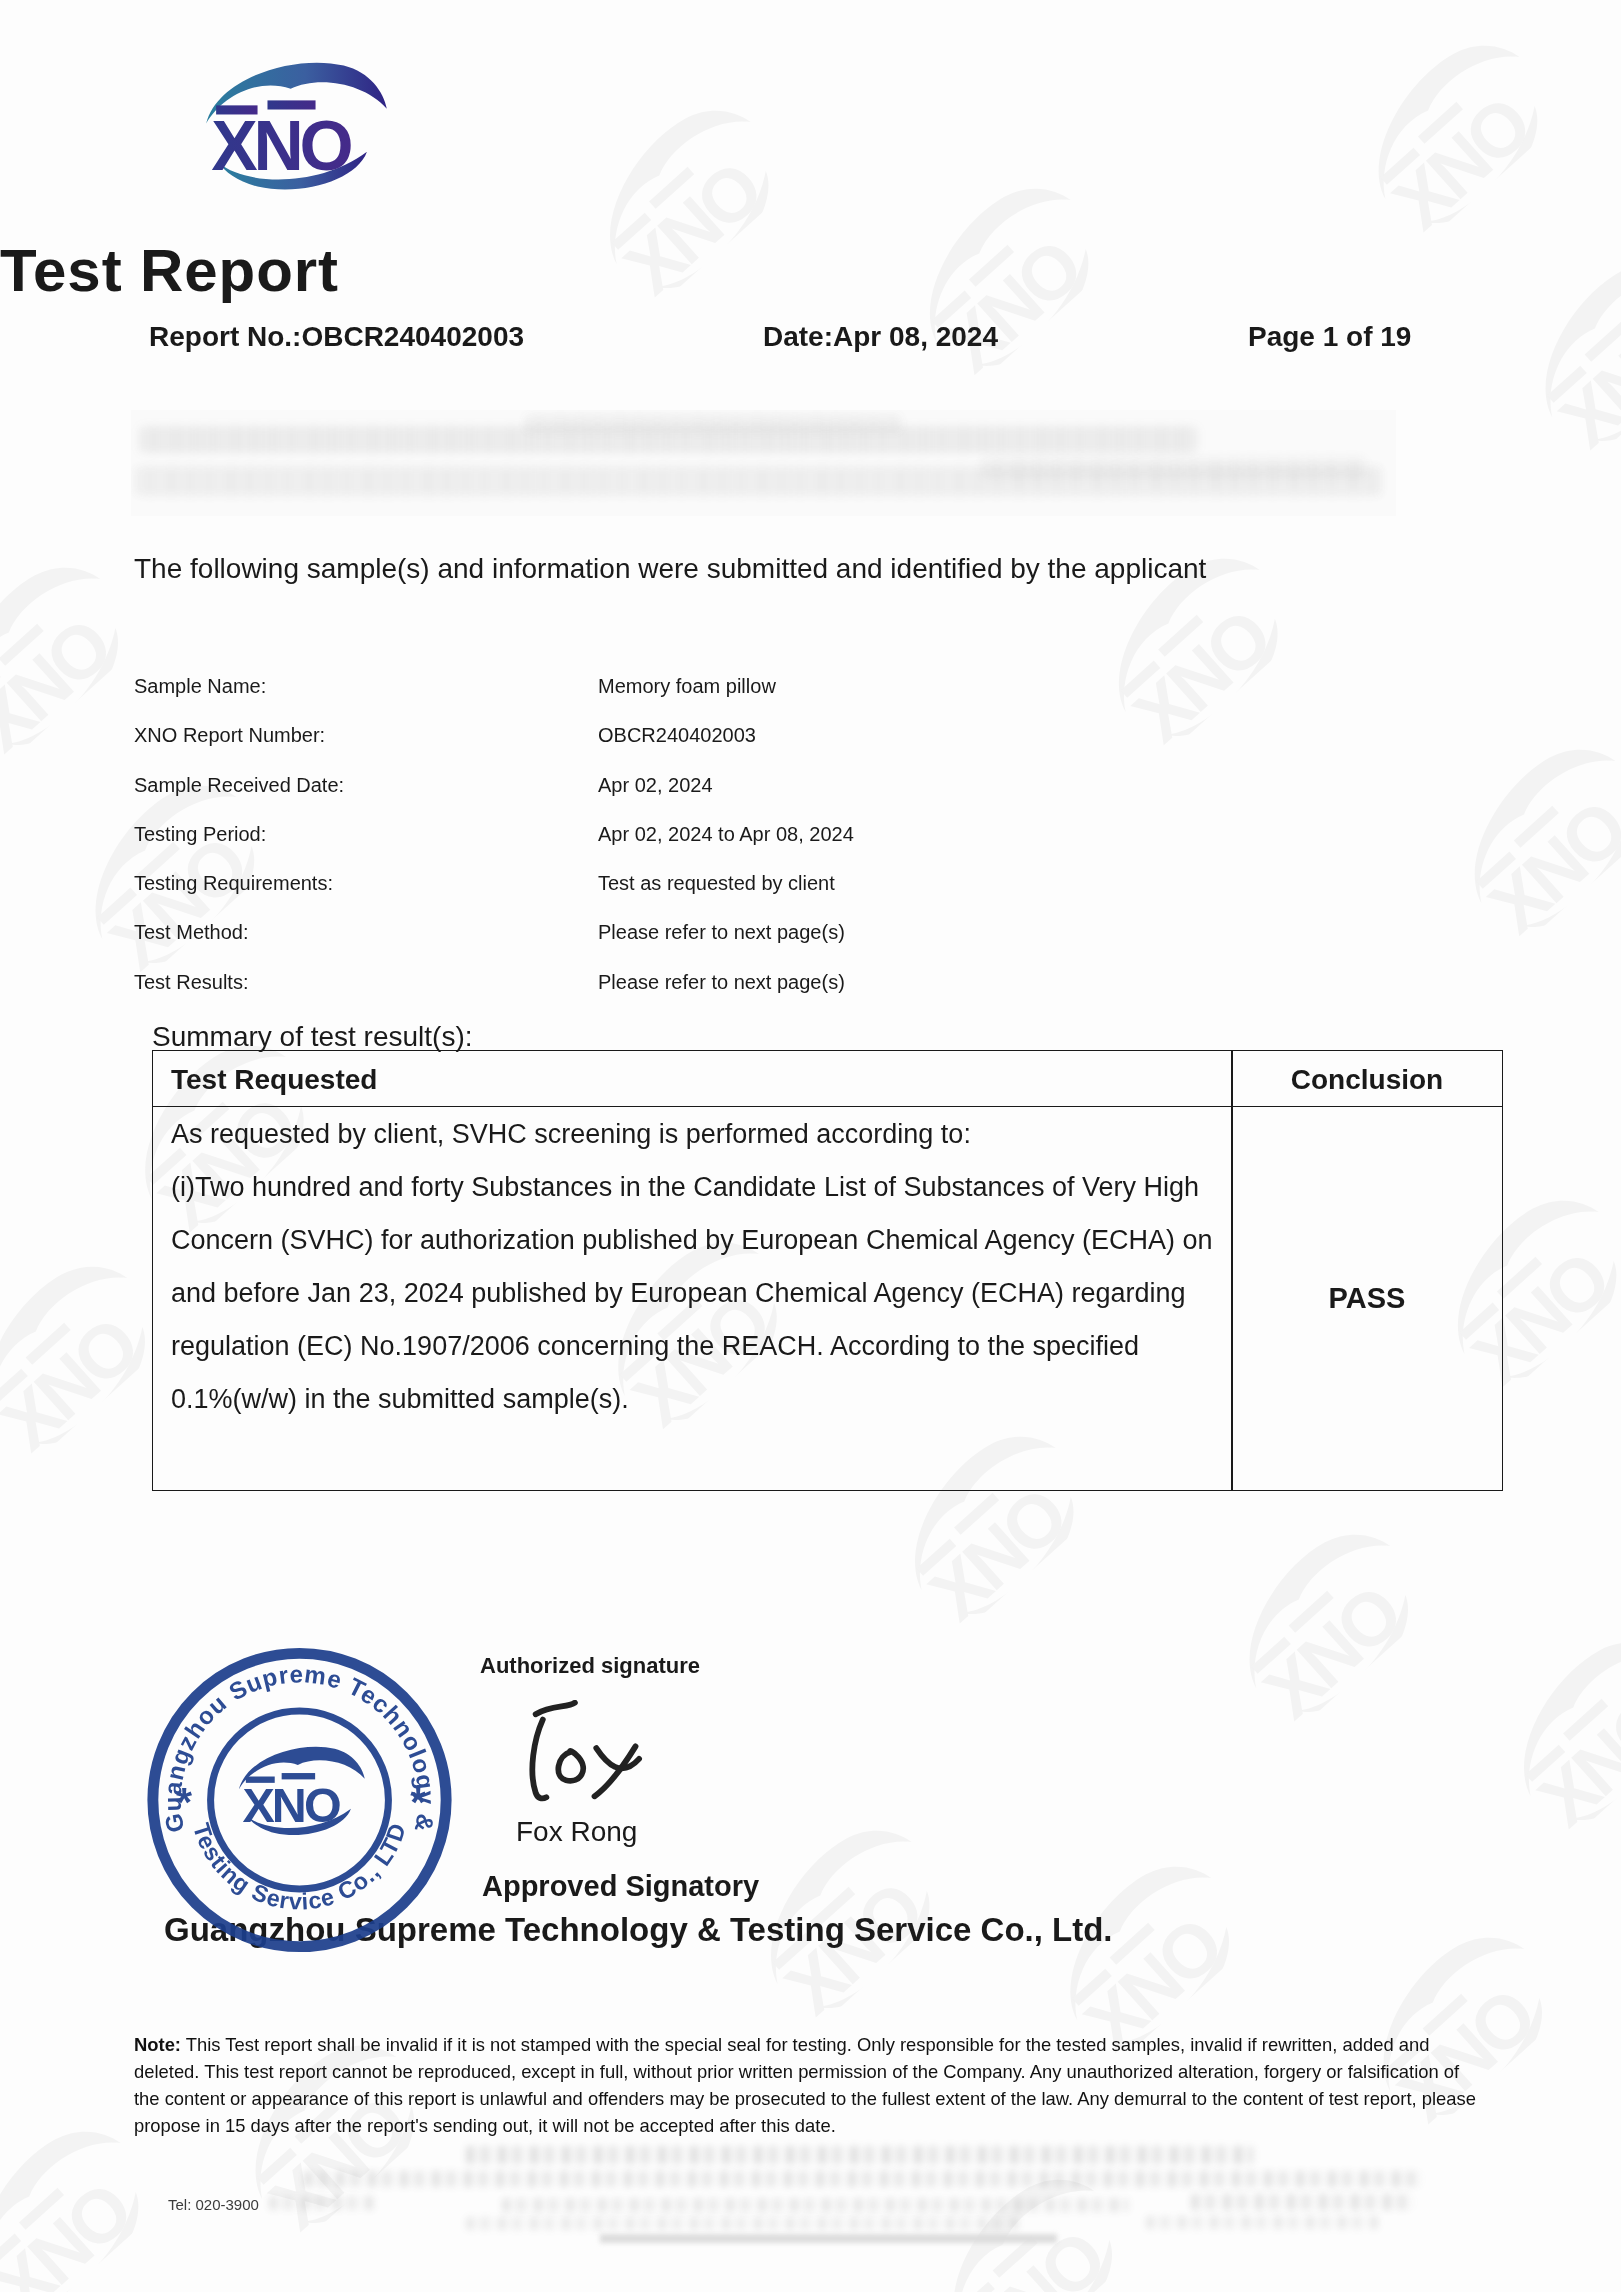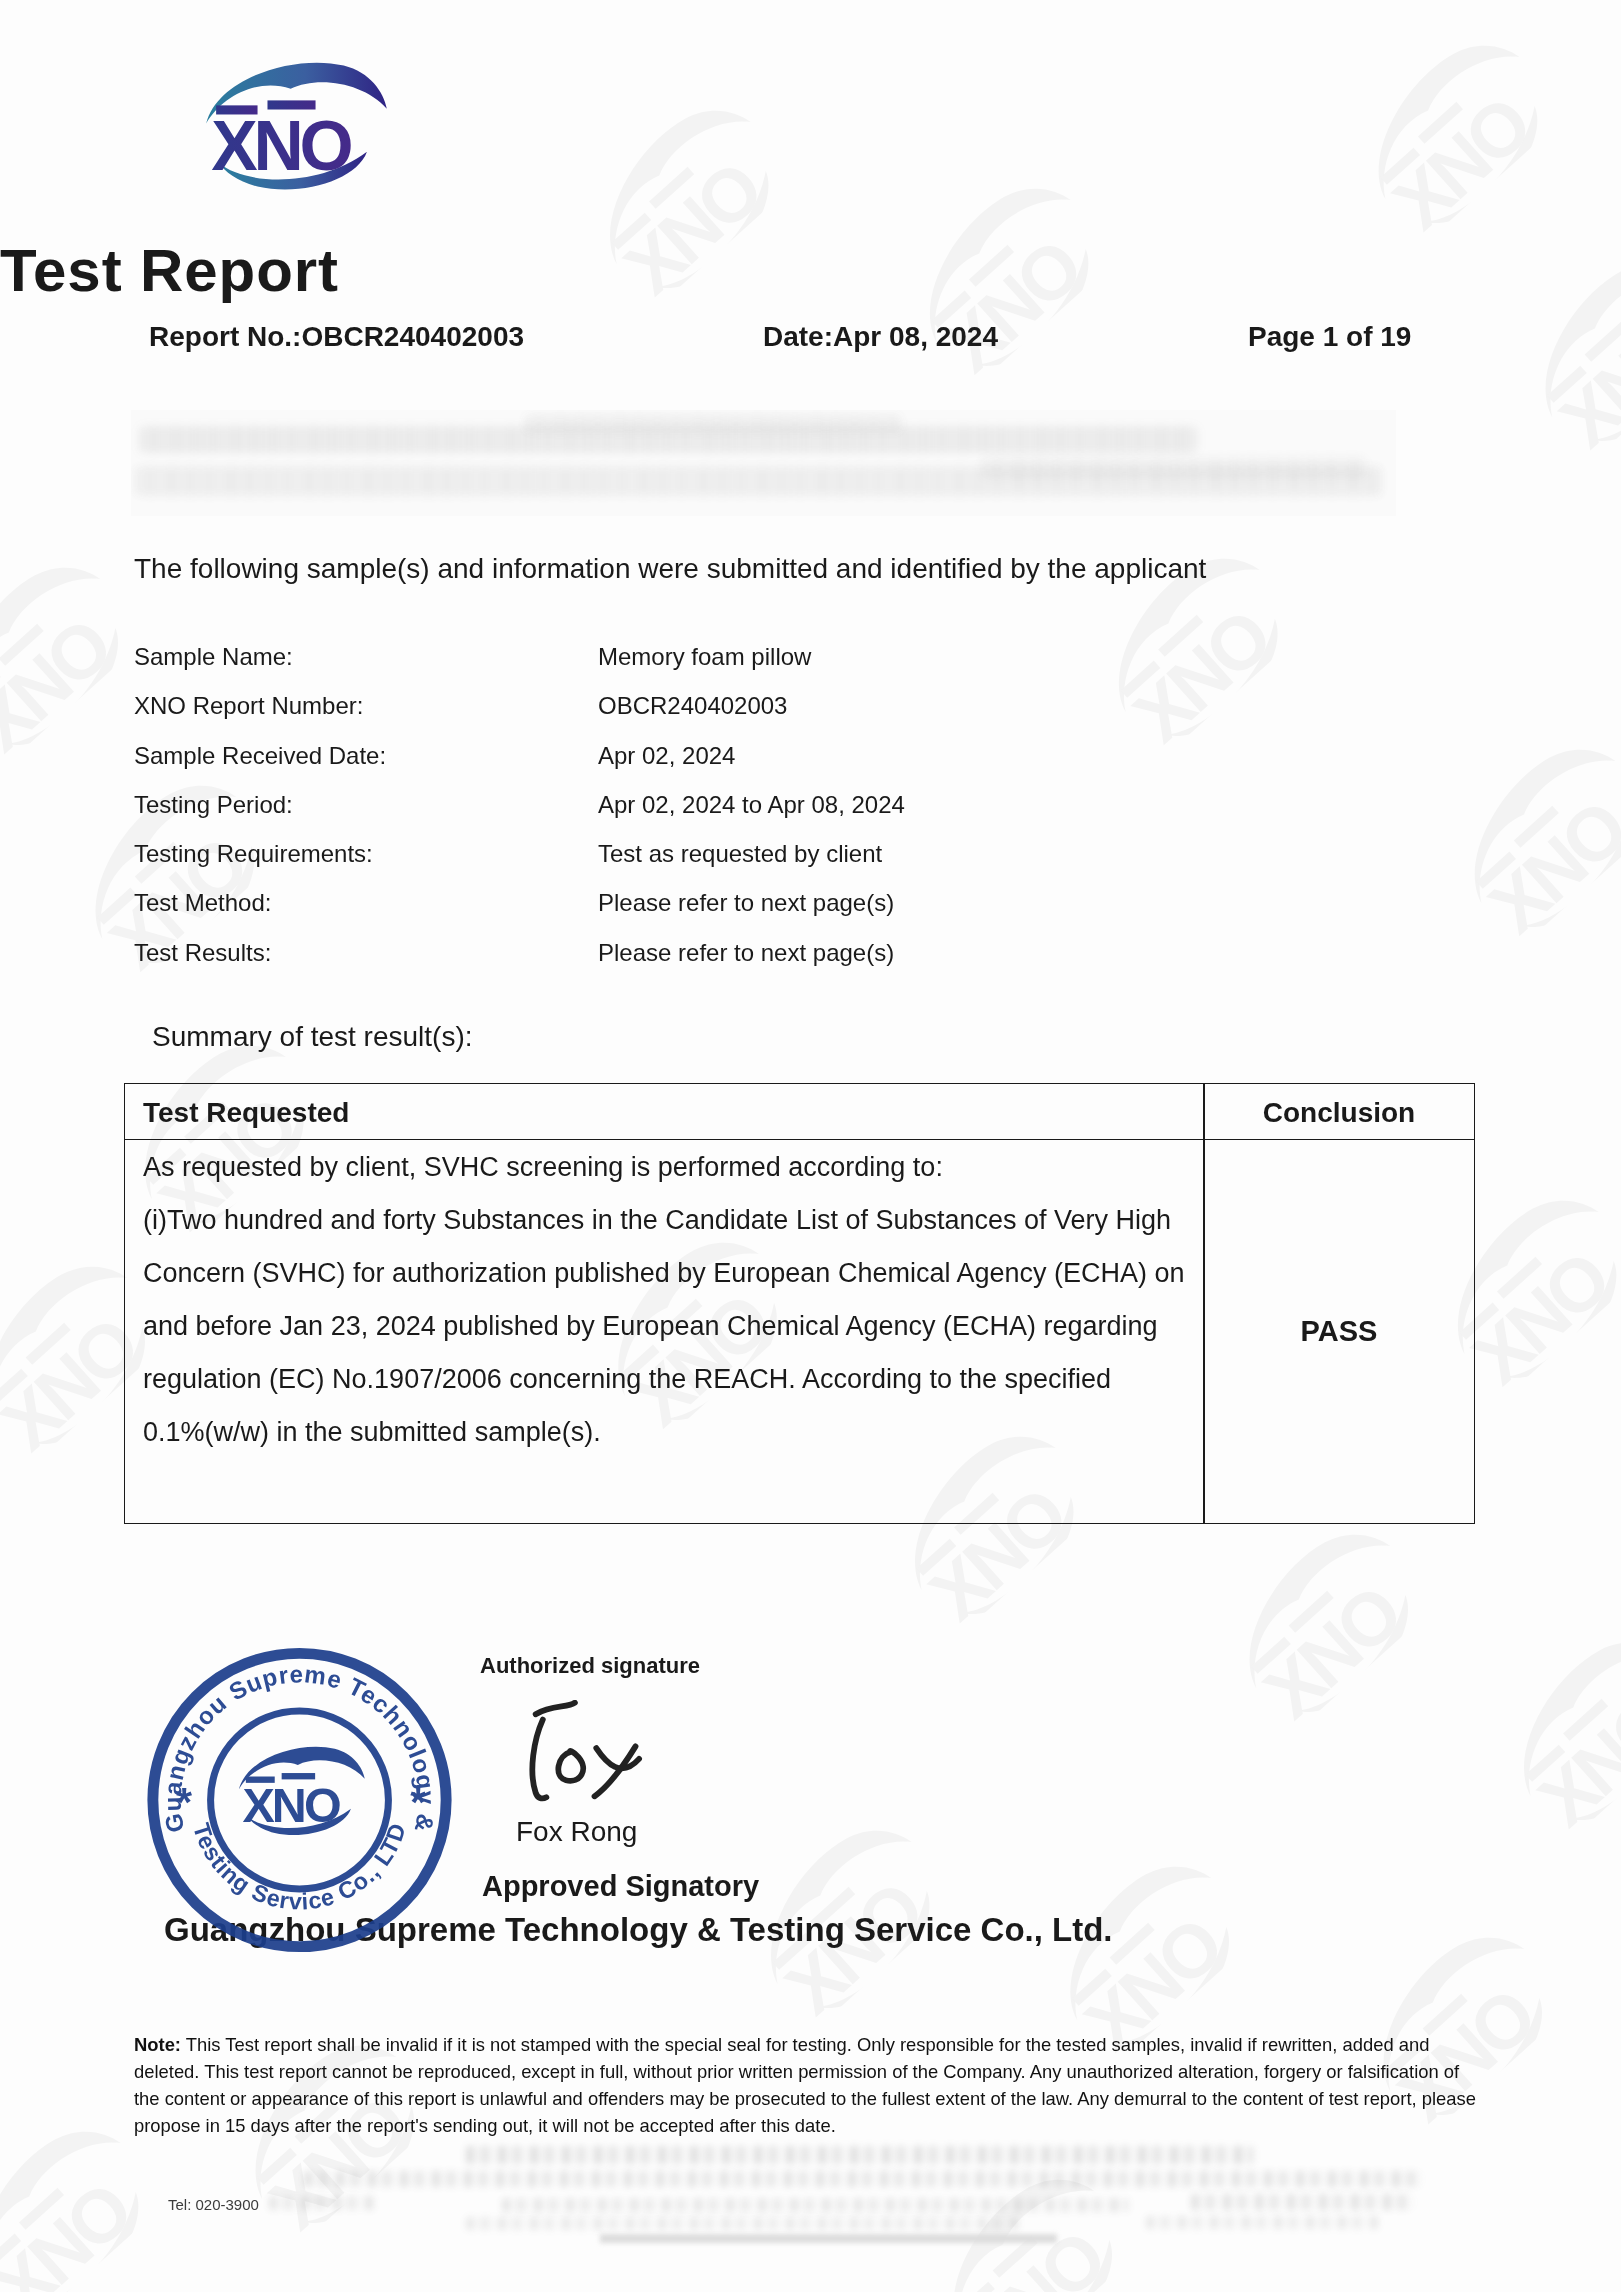--- a/index.html
+++ b/index.html
@@ -35,30 +35,30 @@
     overflow:hidden;
   }
   .smear{position:absolute;filter:blur(4.5px);
     background:repeating-linear-gradient(90deg,
       rgba(90,90,90,0.18) 0px, rgba(120,120,120,0.04) 6.3px,
       rgba(100,100,100,0.15) 12.5px, rgba(140,140,140,0.03) 19.7px);
     border-radius:5.4px;}
 
   .intro{left:134px;top:553px;font-size:28px;}
 
-  .info-row{left:0;width:1621px;height:41px;font-size:24px;}
+  .info-row{left:0;width:1621px;height:41px;font-size:20px;margin-top:32px;}
   .info-label{position:absolute;left:134px;}
   .info-value{position:absolute;left:598px;}
 
   .summary-head{left:152px;top:1021px;font-size:28px;font-weight:normal;}
 
   
   .sum-table{
-    left:124px;top:1050px;width:1351px;height:441px;
-    border:1.8px solid #1a1a1a;box-sizing:border-box;margin-top:33px;
+    left:152px;top:1050px;width:1351px;height:441px;
+    border:1.8px solid #1a1a1a;box-sizing:border-box;
   }
   .sum-col-divider{position:absolute;left:1078px;top:0;bottom:0;width:1.8px;background:#1a1a1a;}
   .sum-head-row{position:absolute;left:0;top:0;width:100%;height:56px;border-bottom:1.8px solid #1a1a1a;box-sizing:border-box;}
   .th-request{position:absolute;left:18px;top:12.5px;font-size:28px;font-weight:bold;}
   .th-conclusion{position:absolute;left:1080px;top:12.5px;width:268px;text-align:center;font-size:28px;font-weight:bold;}
   .td-request{position:absolute;left:18px;top:57px;width:1042px;font-size:27px;line-height:53px;}
   .td-conclusion{position:absolute;left:1080px;top:56px;width:268px;height:382px;
     display:flex;align-items:center;justify-content:center;font-size:29px;font-weight:bold;}
 
   

